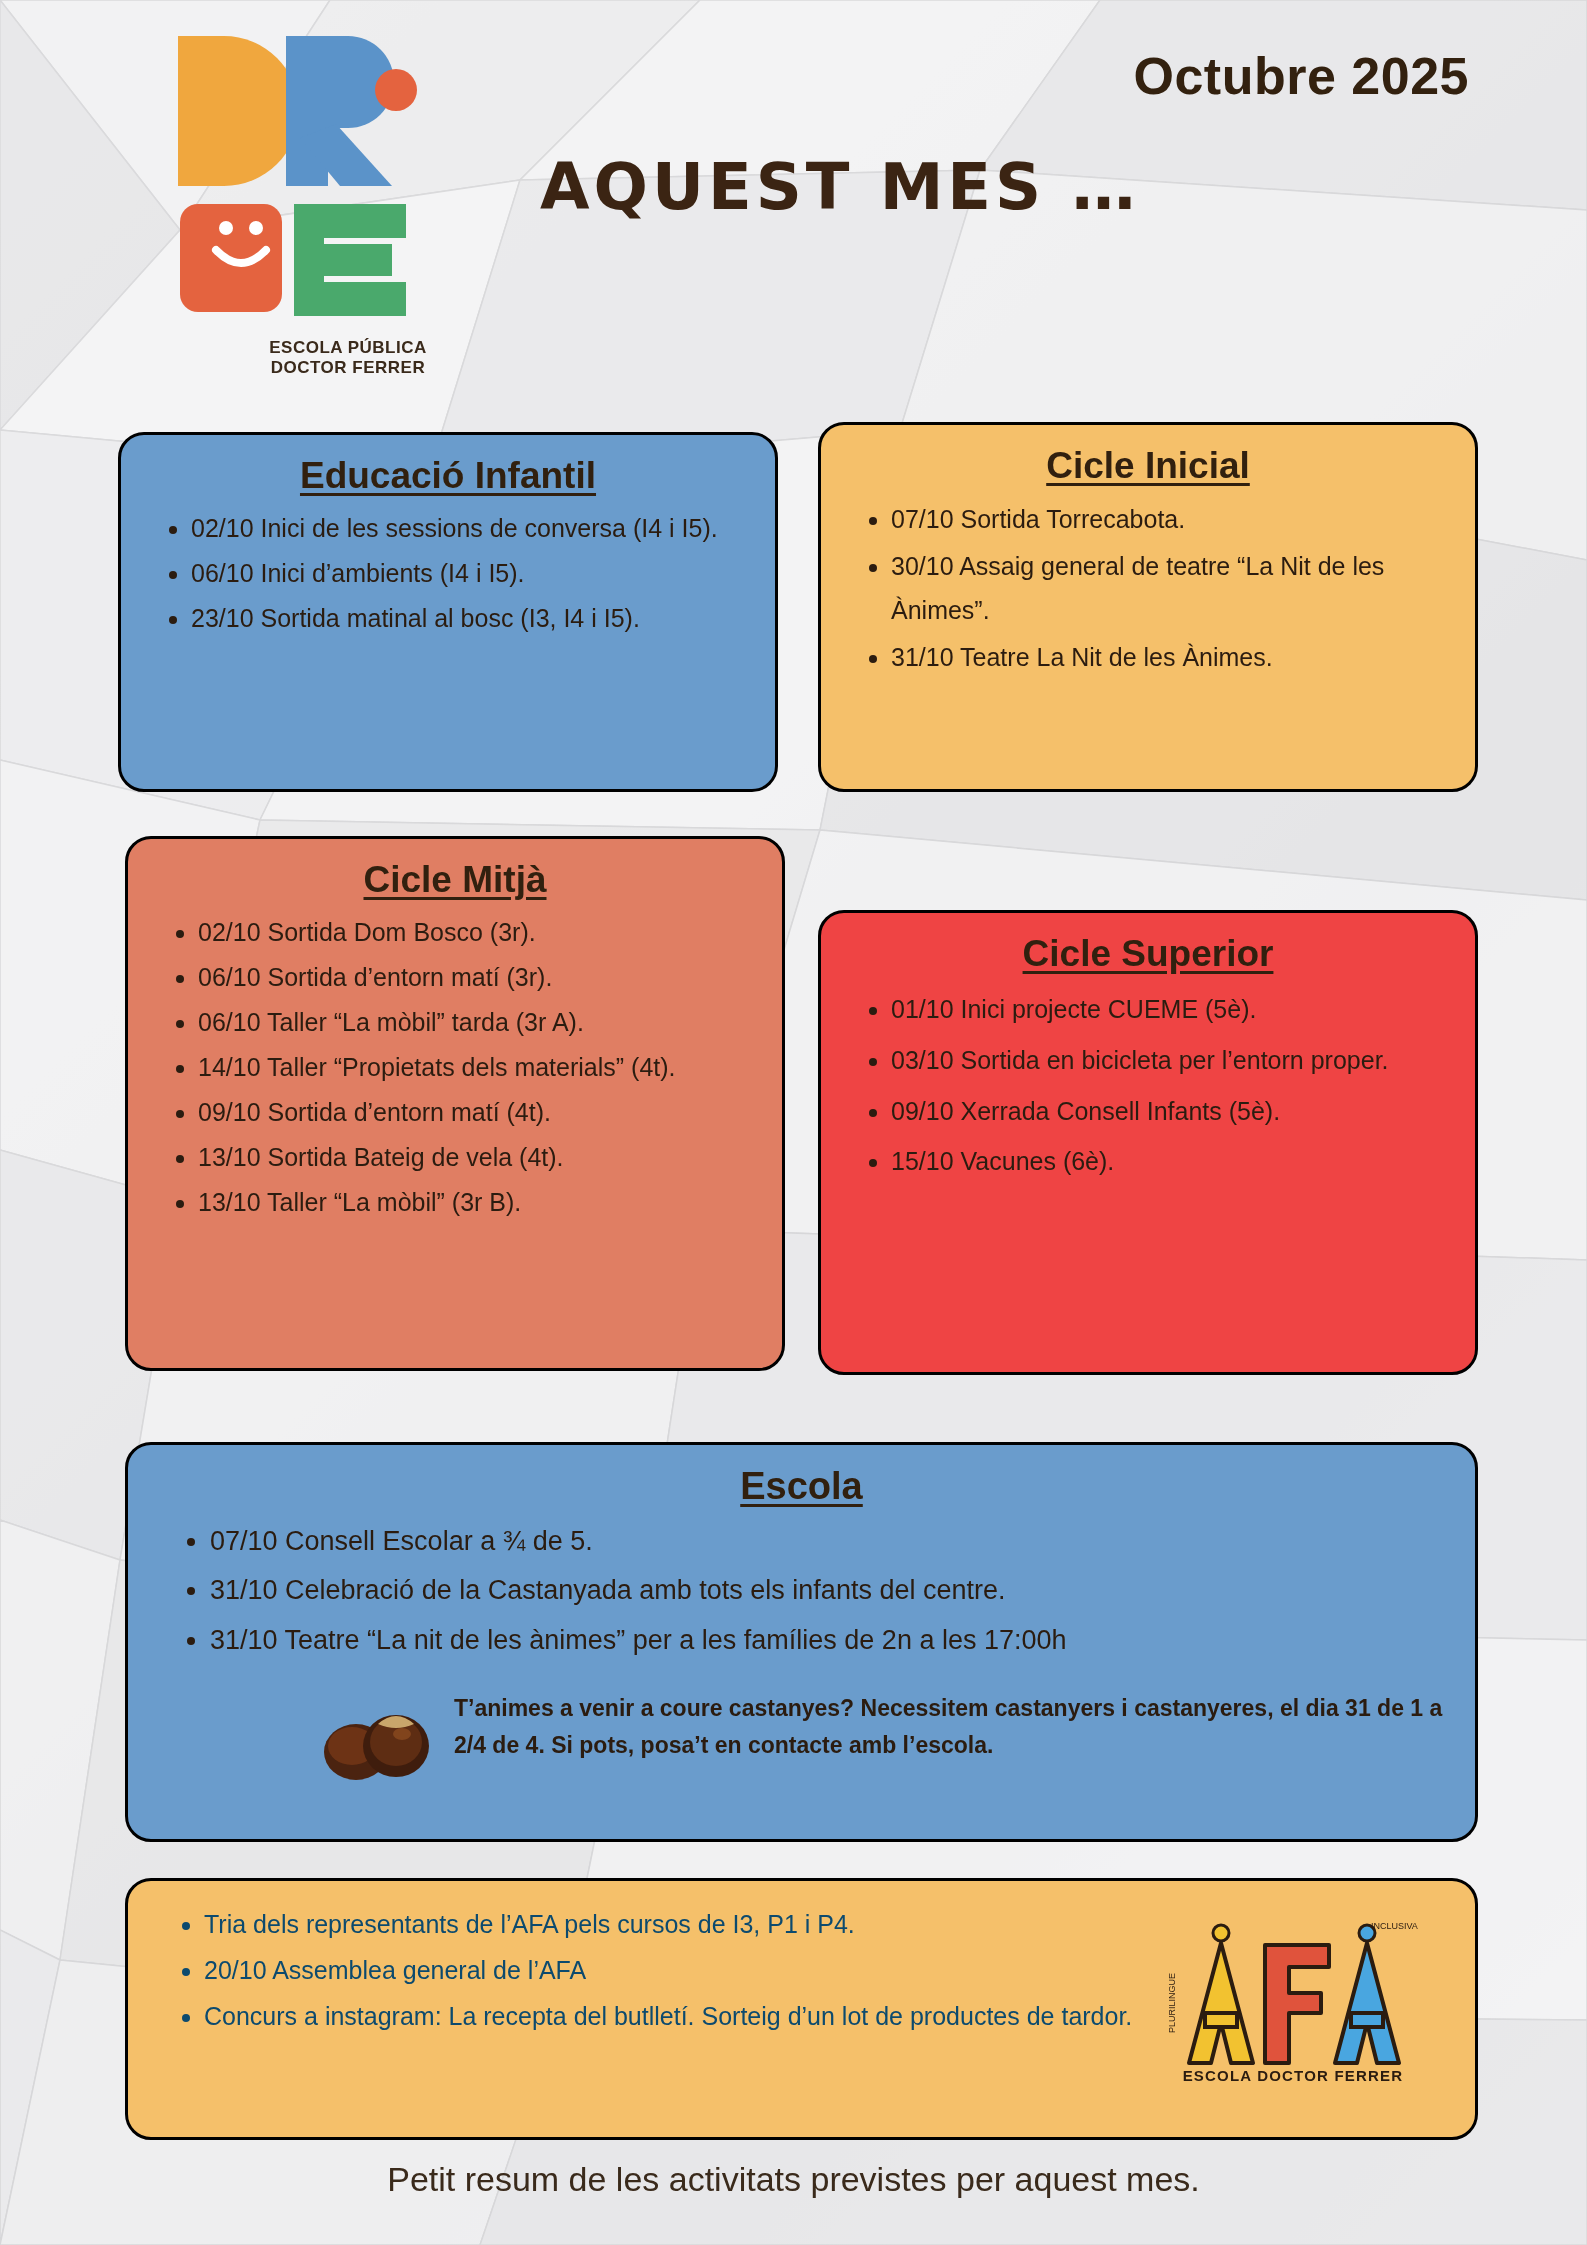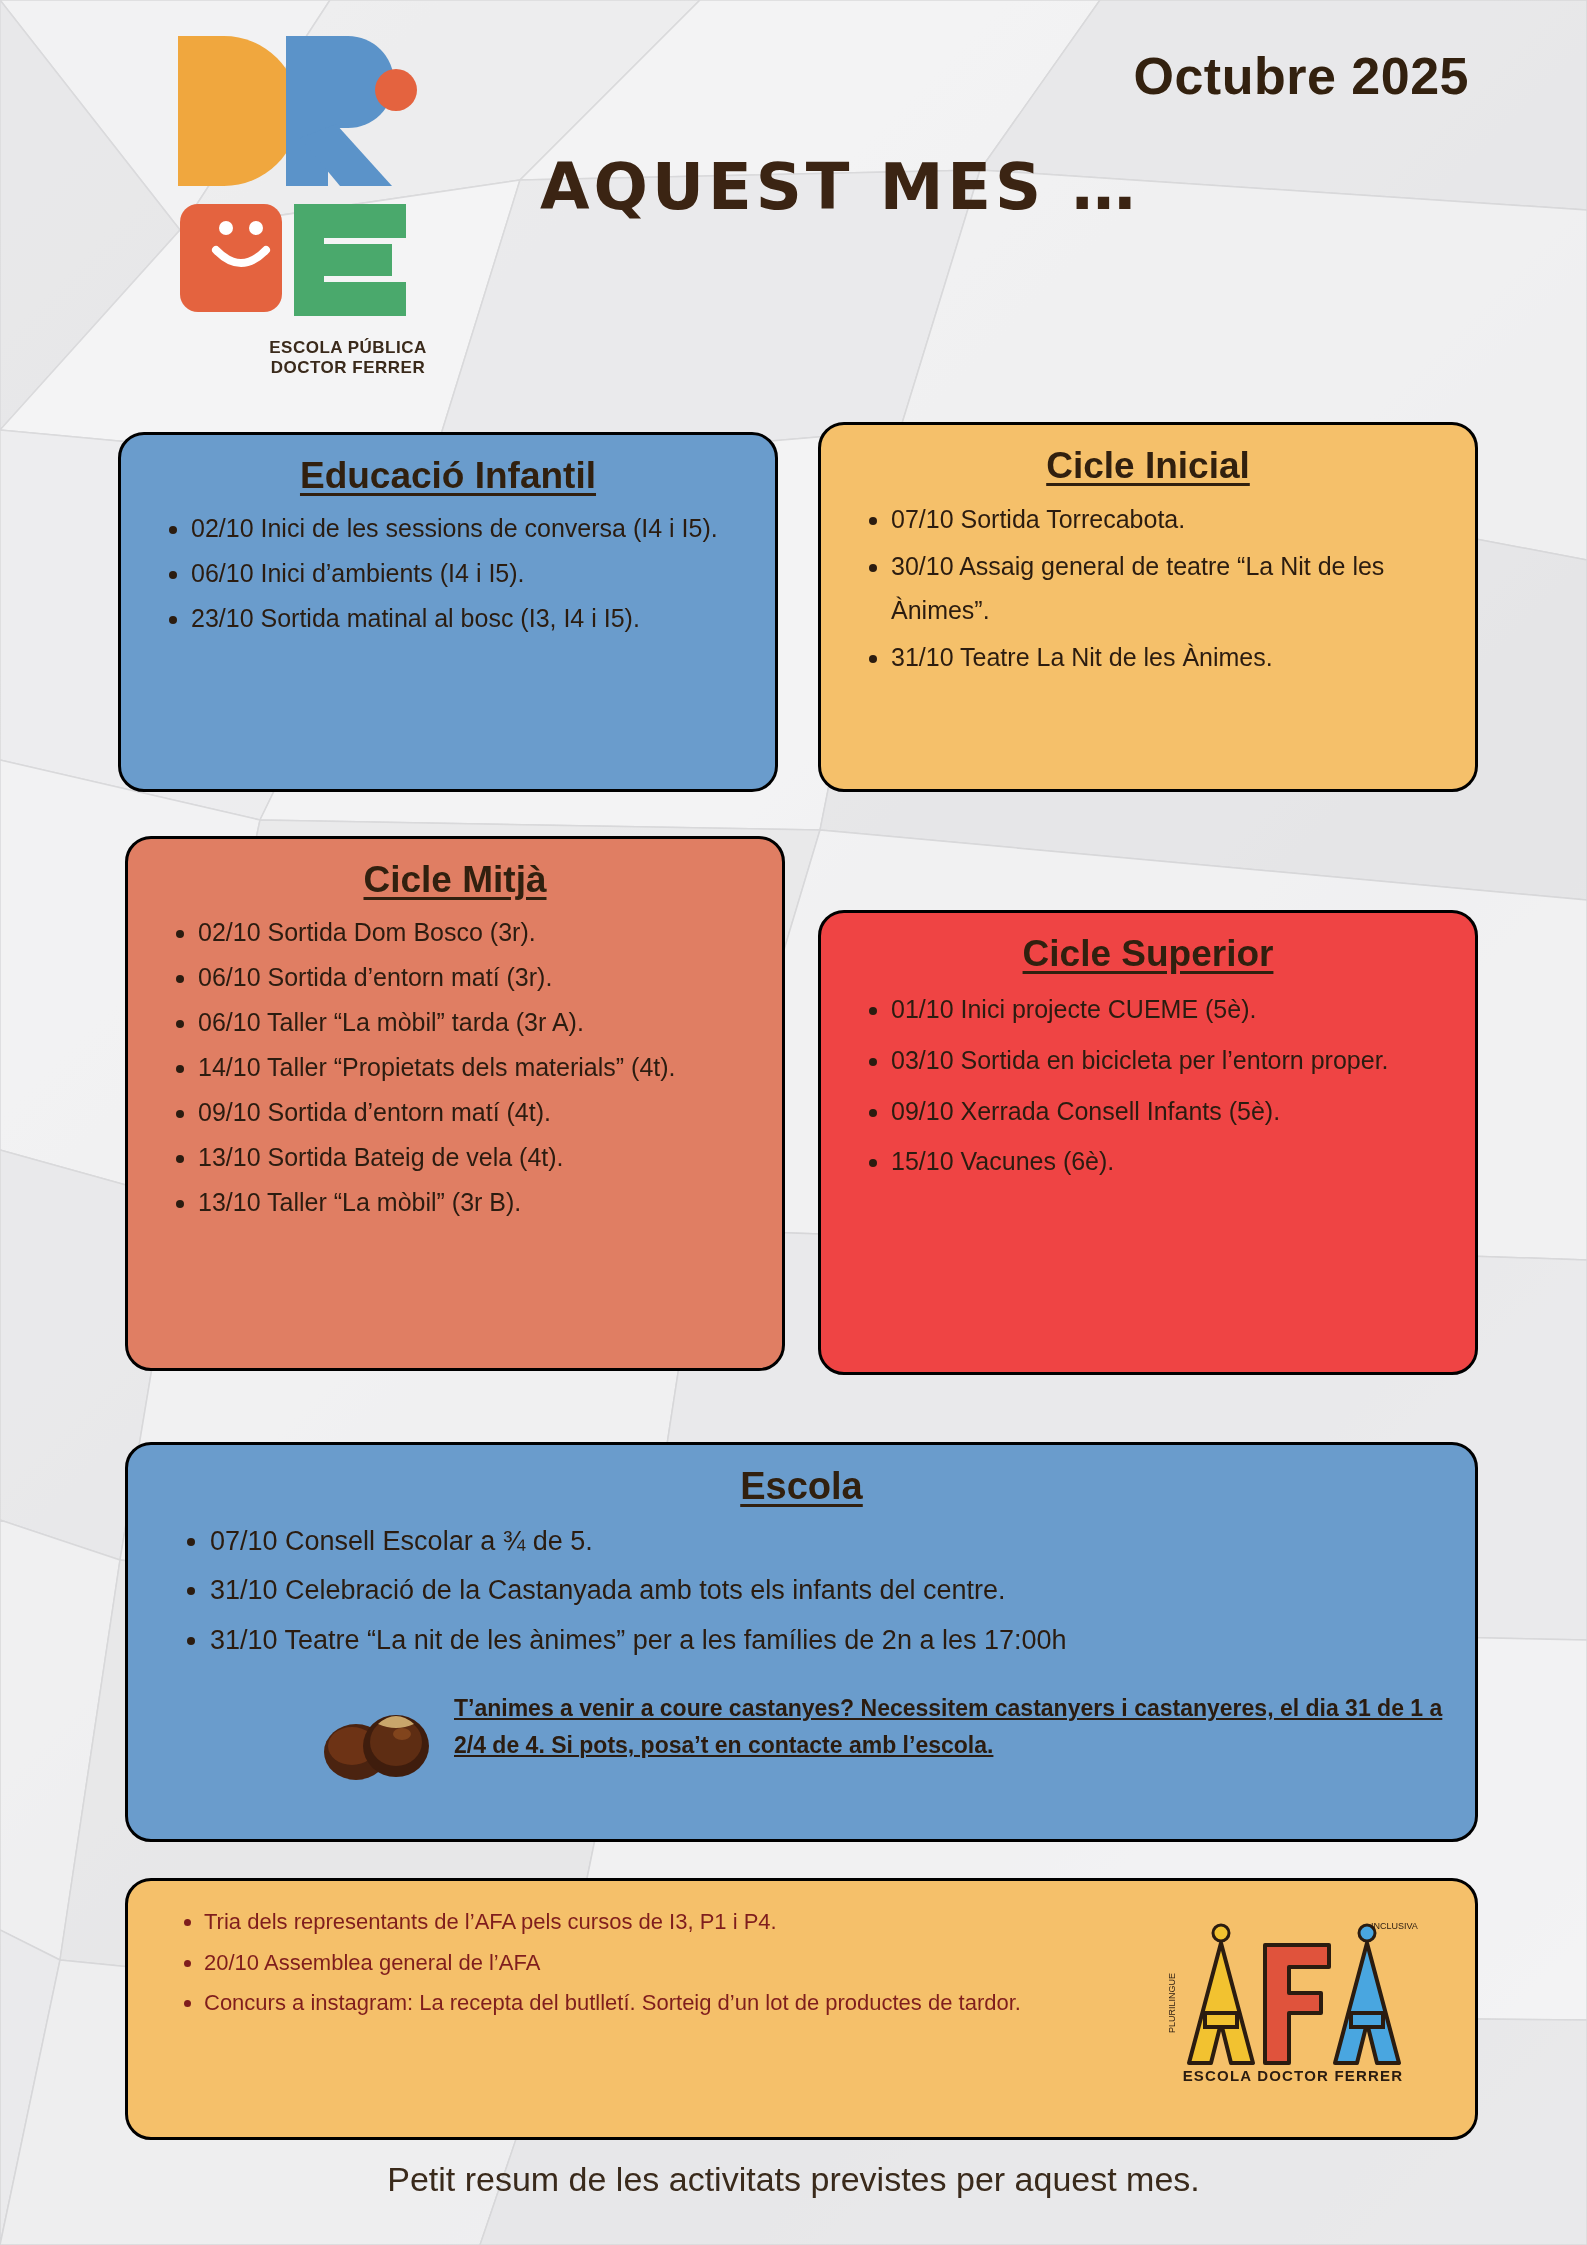--- a/index.html
+++ b/index.html
@@ -137,38 +137,37 @@
     display: flex;
     align-items: flex-start;
     gap: 18px;
   }
   .chestnut-img { width: 118px; height: 92px; flex: 0 0 auto; margin-top: 4px; }
   .chestnut-text {
     font-size: 23px;
     font-weight: bold;
     line-height: 1.6;
     color: #2b1c10;
-    text-decoration: underline;
   }
 
   
   .c-afa {
     left: 125px;
     top: 1878px;
     width: 1353px;
     height: 262px;
     background: #f5c06a;
     padding: 22px 30px;
   }
   .c-afa ul { padding-left: 46px; }
   .c-afa li {
-    font-size: 22px;
+    font-size: 25px;
     font-weight: normal;
     line-height: 1.75;
-    color: #7f1d1d;
+    color: #0c4a6e;
     max-width: 980px;
   }
   .afa-logo {
     position: absolute;
     right: 56px;
     top: 32px;
     width: 250px;
     height: 185px;
   }
   .afa-logo-caption {

